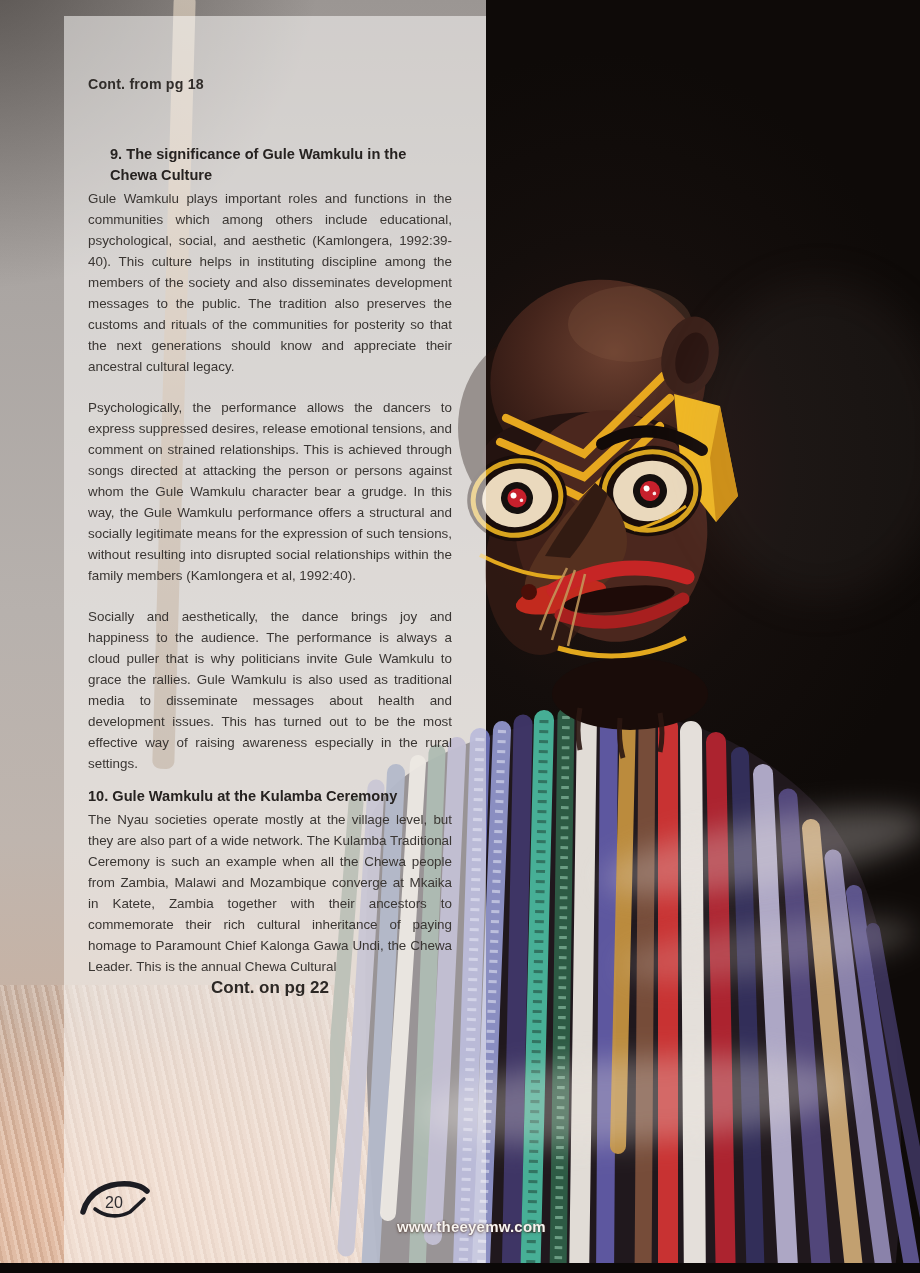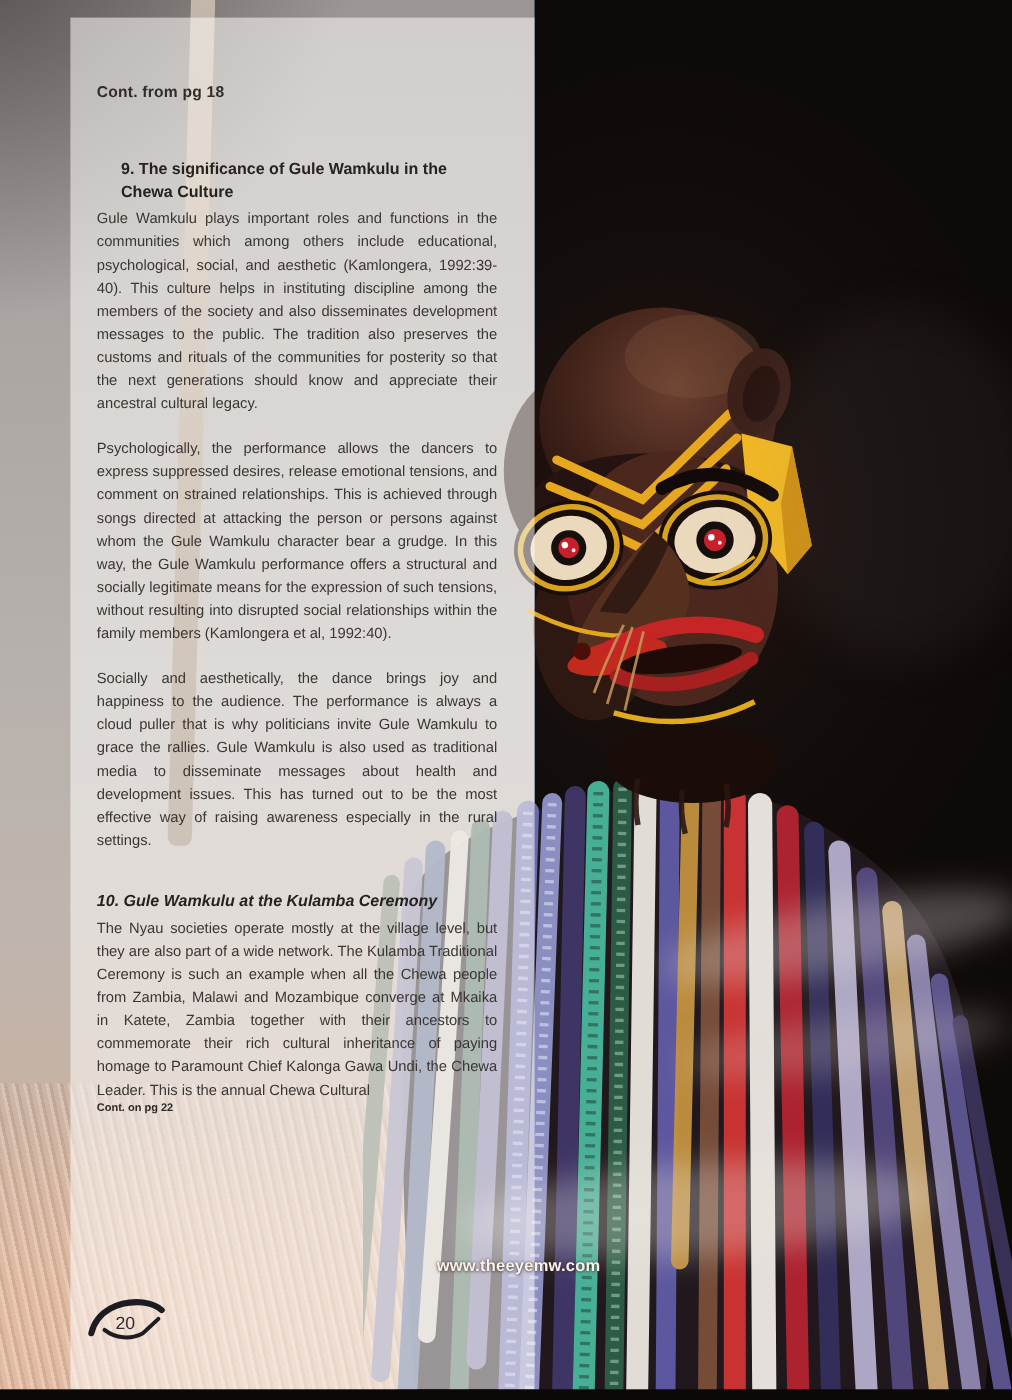--- a/index.html
+++ b/index.html
@@ -1,16 +1,16 @@
 <!DOCTYPE html>
 <html><head>
 <meta charset="utf-8">
 <style>
   html,body{margin:0;padding:0;background:#2b2b2b;}
-  .page{position:relative;width:920px;height:1273px;overflow:hidden;background:#3b82f6;
+  .page{position:relative;width:920px;height:1273px;overflow:hidden;background:#ec4899;
         font-family:"Liberation Sans", sans-serif;}
   
   .photo{position:absolute;inset:0;}
   .haze-left{position:absolute;left:0;top:0;width:486px;height:100%;
     background:
       radial-gradient(circle at -4% -4%, rgba(28,23,20,.55), rgba(28,23,20,0) 24%),
       linear-gradient(180deg,#9b9693 0%,#aaa5a2 22%,#b7b1ad 48%,#bfb5ae 66%,#c9b2a2 82%,#d7b8a4 94%,#d9bba8 100%);}
   .dark-right{position:absolute;left:486px;top:0;right:0;height:100%;
     background:radial-gradient(ellipse 340px 420px at 27% 37%, #261511 0%, #140e0c 55%, #0e0a08 100%);}
   .staff{position:absolute;left:163px;top:-6px;width:22px;height:775px;
@@ -29,28 +29,28 @@
   .sm3{left:420px;top:1058px;width:430px;height:84px;background:rgba(238,231,226,.30);transform:rotate(-4deg);}
   .sm4{left:690px;top:280px;width:260px;height:320px;background:rgba(150,140,135,.07);filter:blur(22px);}
   
   .panel{position:absolute;left:64px;top:16px;width:422px;height:1247px;
     background:rgba(253,251,249,.55);}
   
   .content{position:absolute;left:88px;top:76px;width:364px;color:#3a3633;}
   .cont-from{font-size:14.2px;font-weight:bold;color:#312d2a;letter-spacing:.2px;}
   .sec-heading{margin:0;font-size:14.6px;line-height:21px;font-weight:bold;color:#262220;}
   .sec-heading.first{margin-top:52px;margin-left:22px;}
-  .sec-heading.second{margin-top:36px;font-style:italic;}
+  .sec-heading.second{margin-top:12px;}
   .content p{margin:20px 0 0;font-size:13.4px;line-height:21px;text-align:justify;}
   .content p.first{margin-top:2px;}
-  .cont-on{margin-top:1px;text-align:left;font-size:10px;font-weight:bold;color:#2c2825;}
+  .cont-on{margin-top:1px;text-align:center;font-size:17px;font-weight:bold;color:#2c2825;}
   
   .eye-logo{position:absolute;left:78px;top:1178px;width:76px;height:44px;}
   .eye-num{font-size:16px;fill:#2e2c30;font-family:"Liberation Sans",sans-serif;}
-  .website{position:absolute;left:397px;top:1142px;font-size:15px;font-weight:600;color:#f7f4f1;
+  .website{position:absolute;left:397px;top:1218px;font-size:15px;font-weight:600;color:#f7f4f1;
     letter-spacing:.2px;text-shadow:0 0 2px rgba(70,40,25,.85), 0 1px 3px rgba(60,35,25,.5);}
   .frame-bottom{position:absolute;left:0;bottom:0;width:100%;height:10px;background:#0b0807;}
 </style>
 </head>
 <body>
 
 <div class="page">
 
   <div class="photo">
     <div class="haze-left"></div>

